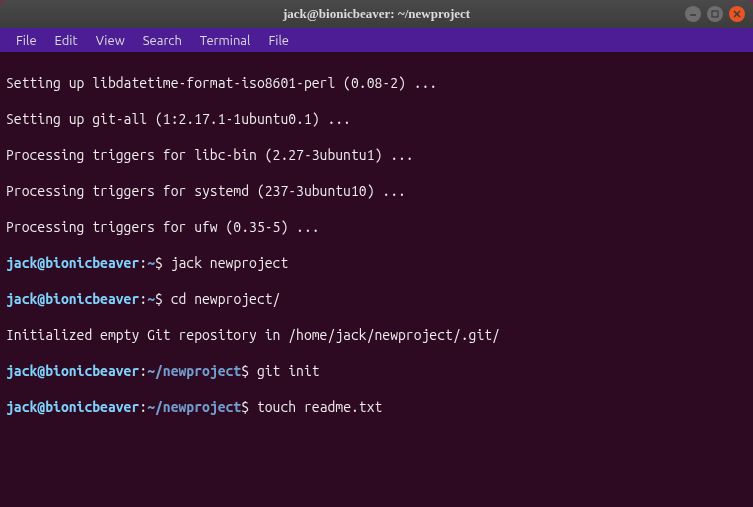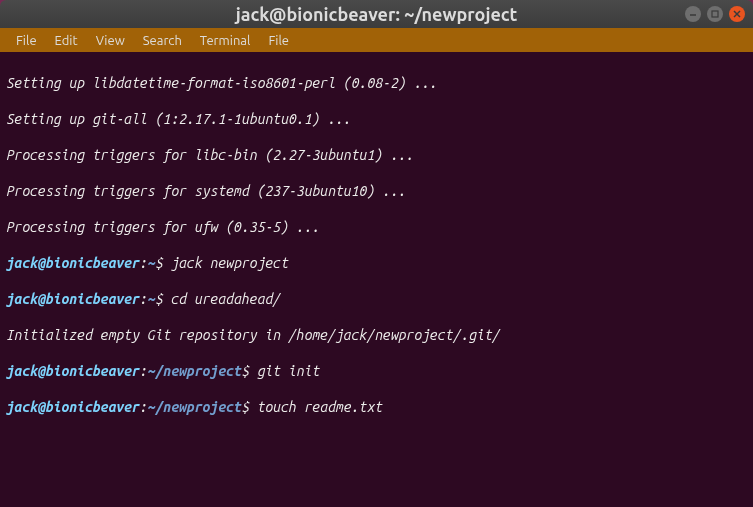--- a/index.html
+++ b/index.html
@@ -22,23 +22,24 @@
       background: linear-gradient(#4a4a4a, #3c3c3c);
       height: 28px;
       display: flex;
       align-items: center;
       padding: 0 8px;
       position: relative;
       font-family: "Ubuntu", sans-serif;
     }
     .title {
       color: #dcdcdc;
-      font-size: 18px;
+      font-size: 13px;
       font-weight: bold;
       margin: 4px auto;
+      font-family: Liberation Serif, serif;
     }
     .window-controls {
       position: absolute;
       right: 8px;
       display: flex;
       gap: 6px;
     }
     .wc {
       width: 16px;
       height: 16px;
@@ -47,21 +48,21 @@
       align-items: center;
       justify-content: center;
       font-size: 11px;
       color: #3a3a3a;
       cursor: pointer;
     }
     .wc-min { background: #6e6e6e; }
     .wc-max { background: #6e6e6e; }
     .wc-close { background: #e95420; }
     .menubar {
-      background: #a16207;
+      background: #4c1d95;
       height: 24px;
       display: flex;
       align-items: center;
       padding: 0 8px;
       gap: 2px;
       font-family: "Ubuntu", sans-serif;
     }
     .menu-item {
       color: #dcdcdc;
       font-size: 13px;
@@ -70,21 +71,20 @@
     }
     .terminal-body {
       background: #2d0922;
       flex: 1;
       padding: 4px 6px;
       font-size: 14px;
       line-height: 18px;
       color: #eeeeec;
       white-space: pre;
       overflow: hidden;
-      font-style: italic;
     }
     .line { white-space: pre-wrap; word-break: break-all; }
     .user { color: #7dd3fc; font-weight: bold; }
     .path { color: #729fcf; font-weight: bold; }
     .dollar { color: #eeeeec; }
   </style>
 </head>
 <body>
 
 <div class="window">
@@ -117,21 +117,21 @@
     <div class="menu-item">Terminal</div>
     <div class="menu-item">File</div>
   </div>
   <div class="terminal-body">
 <div class="line">Setting up libdatetime-format-iso8601-perl (0.08-2) ...</div>
 <div class="line">Setting up git-all (1:2.17.1-1ubuntu0.1) ...</div>
 <div class="line">Processing triggers for libc-bin (2.27-3ubuntu1) ...</div>
 <div class="line">Processing triggers for systemd (237-3ubuntu10) ...</div>
 <div class="line">Processing triggers for ufw (0.35-5) ...</div>
 <div class="line"><span class="user">jack@bionicbeaver</span><span class="dollar">:</span><span class="path">~</span><span class="dollar">$ </span><span>jack newproject</span></div>
-<div class="line"><span class="user">jack@bionicbeaver</span><span class="dollar">:</span><span class="path">~</span><span class="dollar">$ </span><span>cd ureadahead/</span></div>
+<div class="line"><span class="user">jack@bionicbeaver</span><span class="dollar">:</span><span class="path">~</span><span class="dollar">$ </span><span>cd newproject/</span></div>
 <div class="line">Initialized empty Git repository in /home/jack/newproject/.git/</div>
 <div class="line"><span class="user">jack@bionicbeaver</span><span class="dollar">:</span><span class="path">~/newproject</span><span class="dollar">$ </span><span>git init</span></div>
 <div class="line"><span class="user">jack@bionicbeaver</span><span class="dollar">:</span><span class="path">~/newproject</span><span class="dollar">$ </span><span>touch readme.txt</span></div>
 <div class="line"></div>
 
 <div class="line"></div>
 
 <div class="line"></div>
 
 

